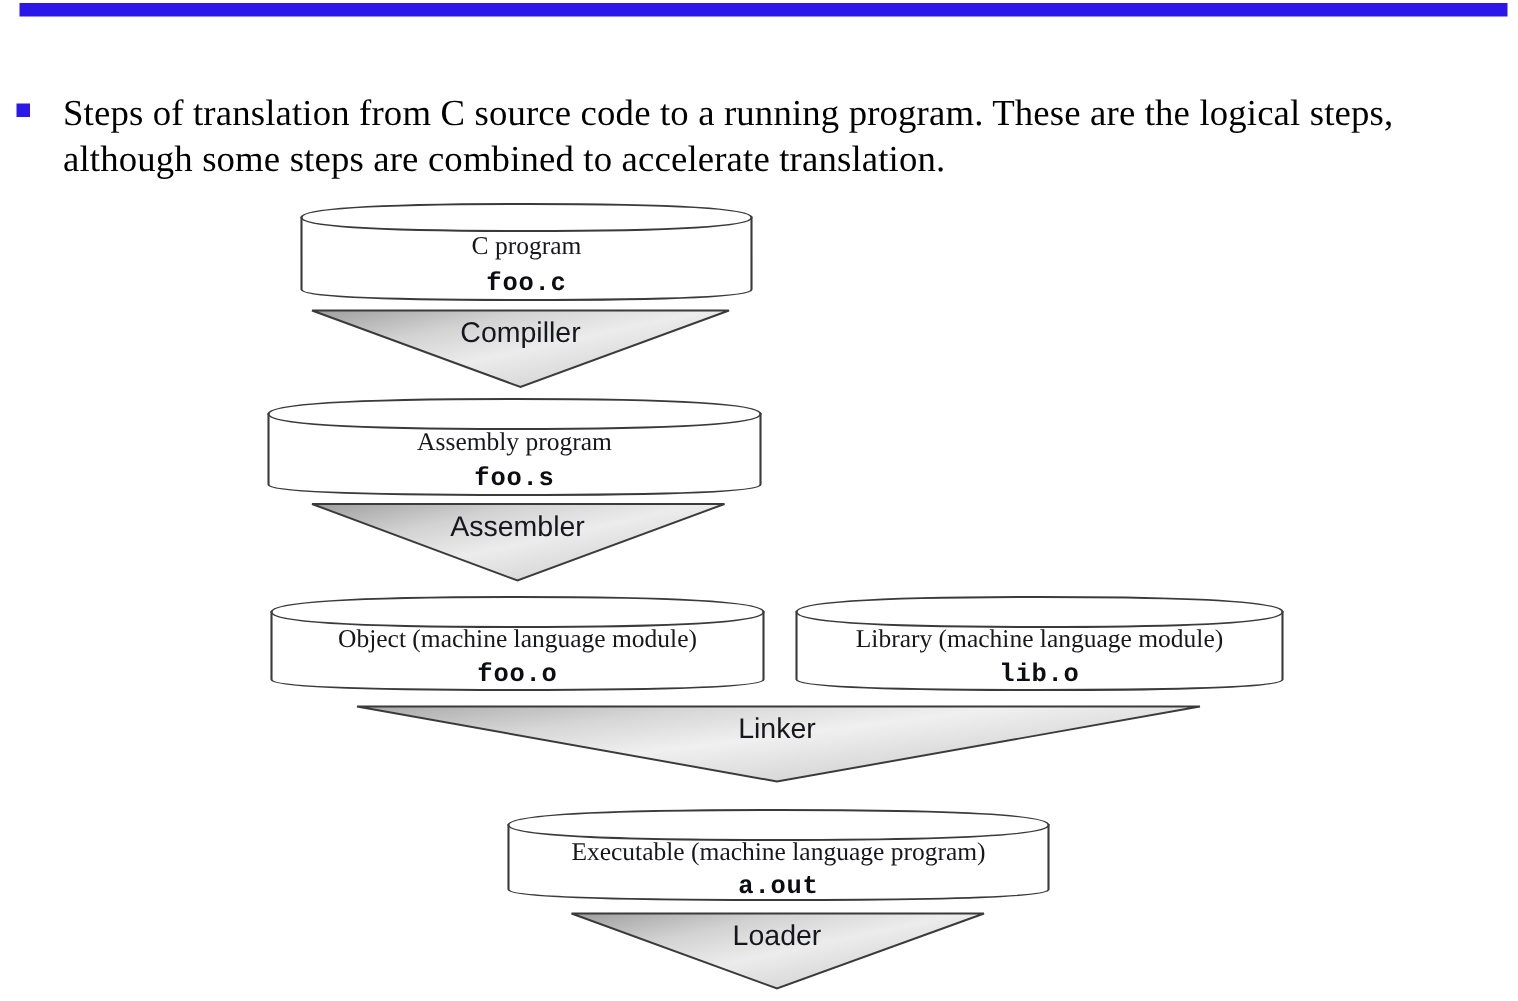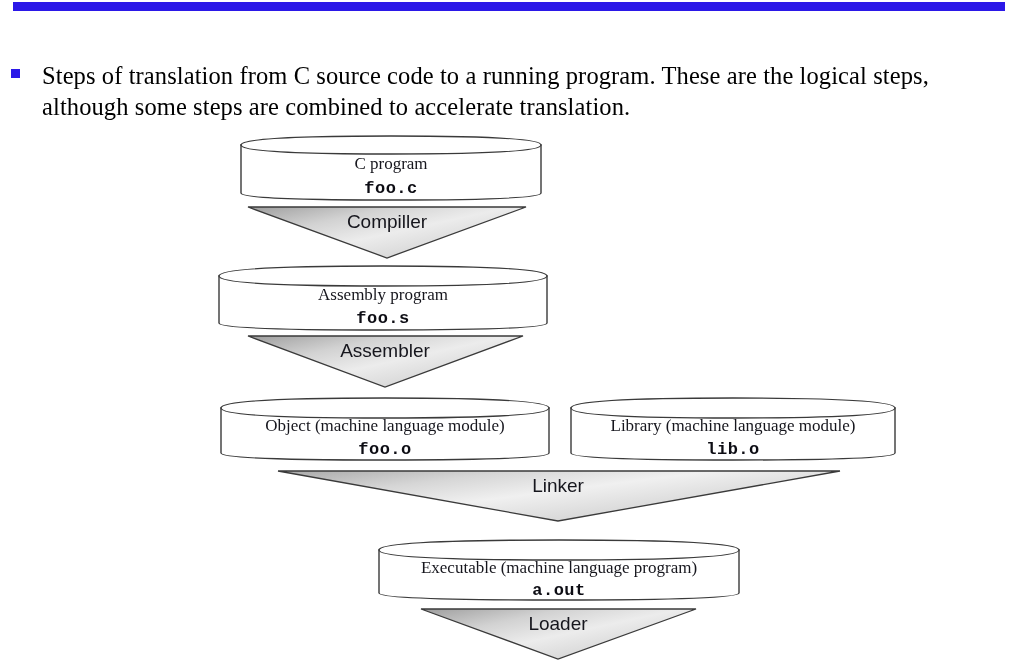--- a/index.html
+++ b/index.html
@@ -53,21 +53,20 @@
     max-width: 900px;
   }
 
   
   #diagram {
     position: absolute;
     left: 0;
     top: 125px;
     width: 912px;
     height: 542px;
-    margin-left: 40px;
   }
   #diagram svg {
     display: block;
   }
   .cyl-body {
     fill: #ffffff;
     stroke: #3a3a3a;
     stroke-width: 1.4;
   }
   .cyl-top {

